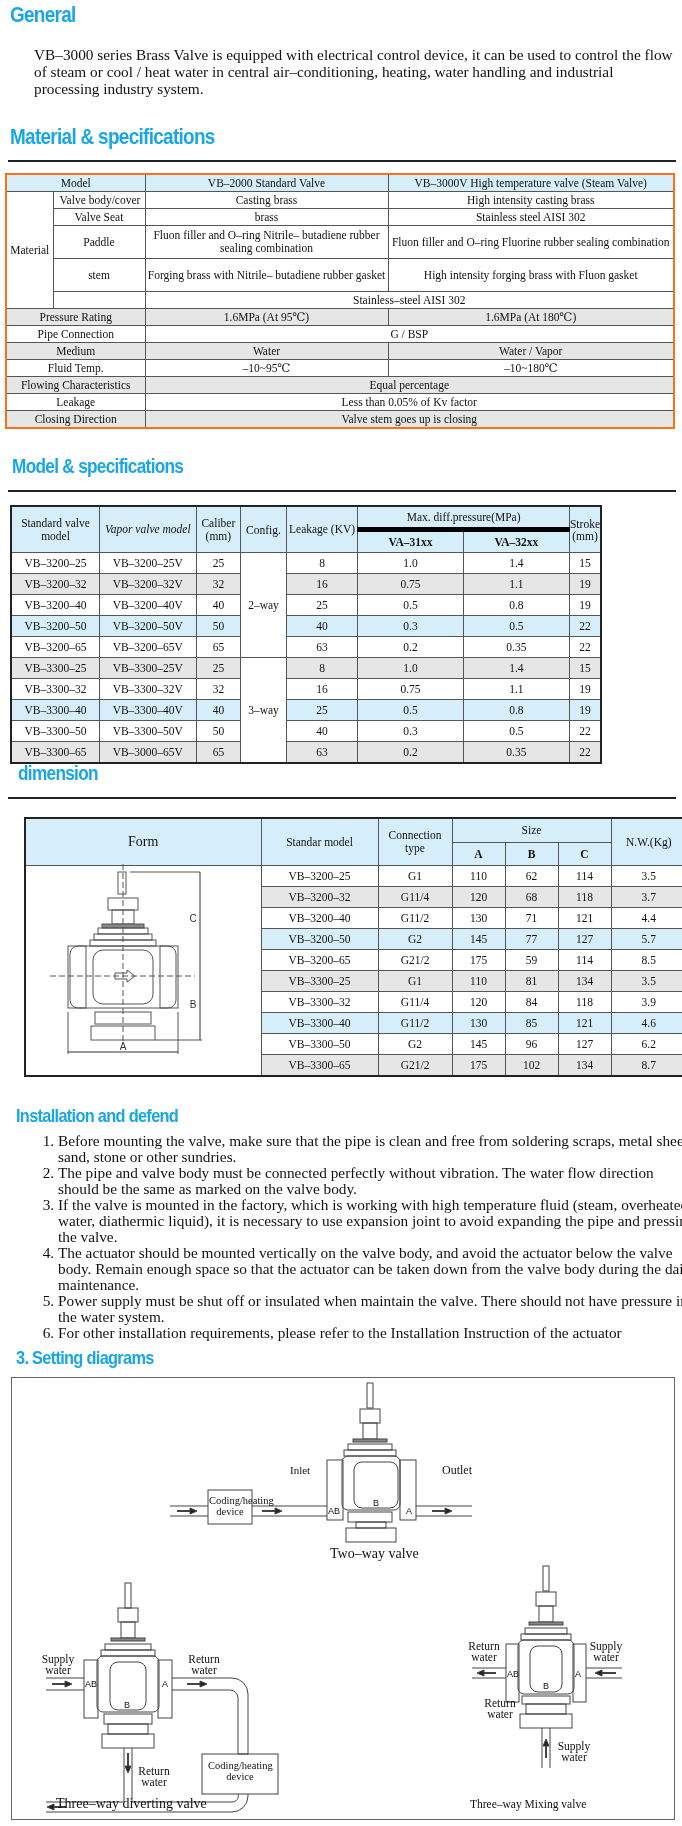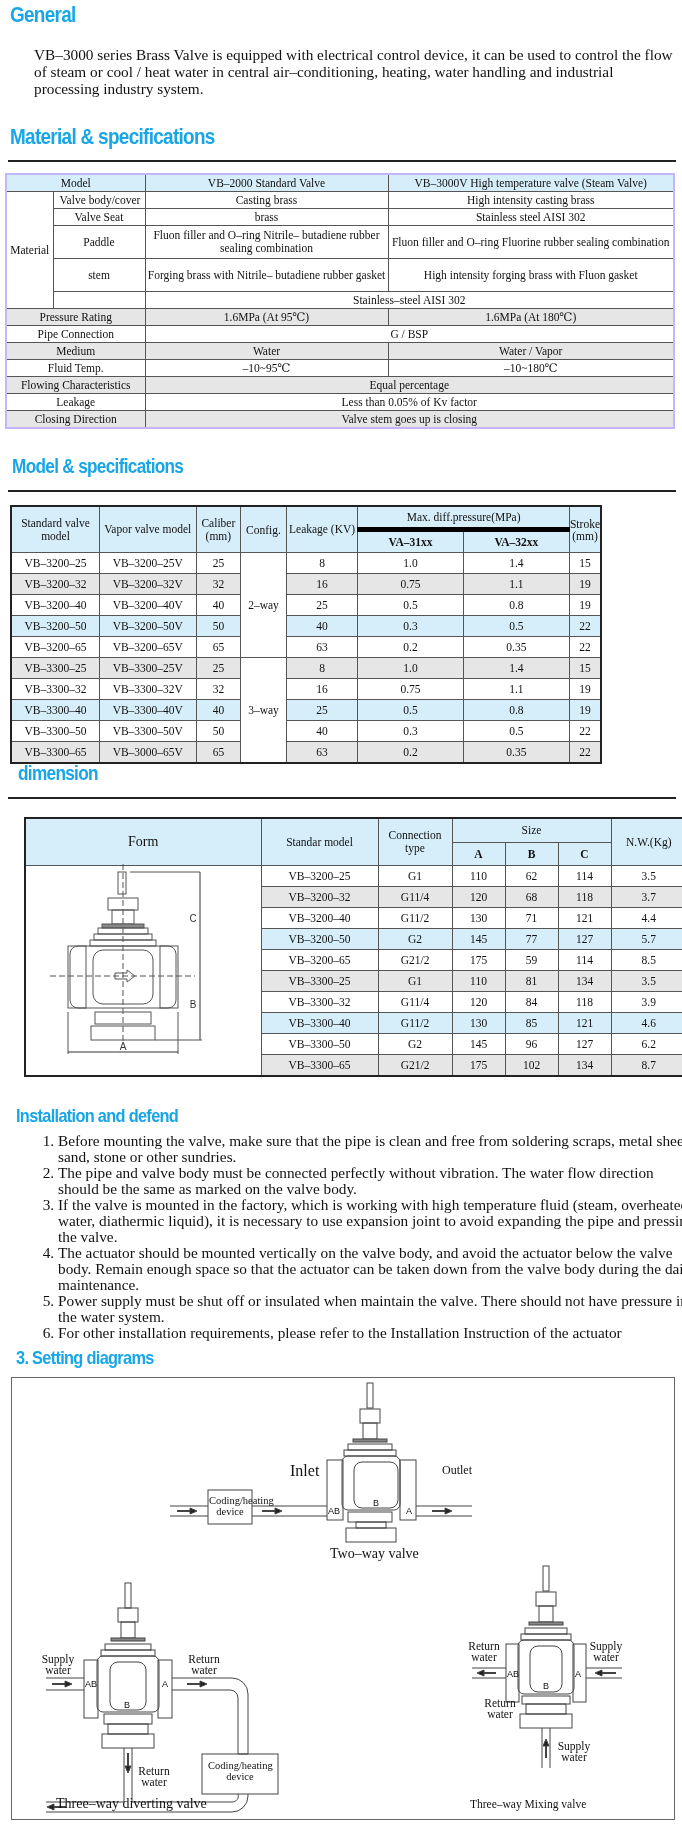--- a/index.html
+++ b/index.html
@@ -4,21 +4,21 @@
 <style>
   html,body{margin:0;padding:0;background:#fff;}
   body{width:682px;height:1826px;position:relative;overflow:hidden;font-family:"Liberation Serif","DejaVu Serif",serif;color:#111;}
   .h{position:absolute;font-family:"Liberation Sans",sans-serif;font-weight:bold;color:#19a6e6;letter-spacing:-0.8px;transform:scaleX(0.86);transform-origin:left center;}
   .rule{position:absolute;left:8px;width:668px;height:2px;background:#222;}
   p.intro{position:absolute;left:34px;top:46px;width:645px;margin:0;font-size:15.3px;line-height:17px;}
   table{border-collapse:collapse;position:absolute;}
   td,th{border:1px solid #555;padding:0;text-align:center;font-weight:normal;vertical-align:middle;}
   .blue{background:#d6eefa;}
   .grey{background:#e6e6e6;}
-  #mat{left:5px;top:173px;width:670px;font-size:11.5px;border:2px solid #c4b5fd;}
+  #mat{left:5px;top:173px;width:670px;font-size:11.5px;border:2px solid #f97316;}
   #mat td{height:16px;line-height:13px;}
   #mod{left:10px;top:505px;width:592px;font-size:11.5px;border:2px solid #222;}
   #mod td{height:20px;}
   #dim{left:24px;top:817px;width:664px;font-size:11.5px;border:2px solid #222;}
   #dim td{height:20px;}
   ol{position:absolute;left:38px;top:1133px;width:640px;margin:0;padding:0 0 0 20px;font-size:15.3px;line-height:16px;}
   ol li{margin:0;}
   #diag{position:absolute;left:11px;top:1377px;width:664px;height:443px;border:1px solid #666;box-sizing:border-box;}
   .lbl{position:absolute;font-size:11.5px;line-height:11px;text-align:center;}
   .cap{position:absolute;font-size:14px;}
@@ -112,21 +112,21 @@
       <col style="width:46px">
       <col style="width:47px">
       <col style="width:76px">
       <col style="width:114px">
       <col style="width:115px">
       <col>
     </colgroup>
   <thead>
     <tr class="blue">
       <td rowspan="2" style="height:42px;line-height:13px;">Standard valve model</td>
-      <td rowspan="2" style="line-height:13px;">Vapor valve model</td>
+      <td rowspan="2" style="line-height:13px;font-style:italic;">Vapor valve model</td>
       <td rowspan="2" style="line-height:13px;">Caliber (mm)</td>
       <td rowspan="2">Config.</td>
       <td rowspan="2" style="line-height:13px;">Leakage (KV)</td>
       <td colspan="2" style="border-bottom:5px solid #000000;">Max. diff.pressure(MPa)</td>
       <td rowspan="2">Stroke (mm)</td>
     </tr>
     <tr class="blue">
       <td style="font-weight:bold">VA–31xx</td>
       <td style="font-weight:bold">VA–32xx</td>
     </tr>
@@ -448,21 +448,21 @@
     </g>
     <path d="M460 290 h34 M460 300 h34 M574 290 h36 M574 300 h36 M530 350 v40 M538 350 v40"></path>
     <path d="M470 295 h14" stroke-width="2"></path>
       <path d="M472 292 l-7 3 l7 3z" fill="#222"></path>
     <path d="M590 295 h14" stroke-width="2"></path>
       <path d="M590 292 l-7 3 l7 3z" fill="#222"></path>
     <path d="M534 380 v-14" stroke-width="2"></path>
       <path d="M531 368 l3 -7 l3 7z" fill="#222"></path>
   </svg>
 
-  <div class="lbl" style="left:278px;top:87px;font-size:16px;">Inlet</div>
+  <div class="lbl" style="left:278px;top:87px;font-size:11px;">Inlet</div>
   <div class="lbl" style="left:430px;top:87px;font-size:12px;">Outlet</div>
   <div class="lbl" style="left:197px;top:117px;width:42px;font-size:10.5px;">Coding/heating device</div>
   <div class="lbl" style="left:316px;top:128px;font-family:'Liberation Sans',sans-serif;font-size:9px;">AB</div>
   <div class="lbl" style="left:394px;top:128px;font-family:'Liberation Sans',sans-serif;font-size:9px;">A</div>
   <div class="lbl" style="left:361px;top:120px;font-family:'Liberation Sans',sans-serif;font-size:9px;">B</div>
   <div class="cap" style="left:318px;top:168px;">Two–way valve</div>
 
   <div class="lbl" style="left:26px;top:276px;width:40px;">Supply water</div>
   <div class="lbl" style="left:172px;top:276px;width:40px;">Return water</div>
   <div class="lbl" style="left:196px;top:382px;width:64px;font-size:10.5px;">Coding/heating device</div>

